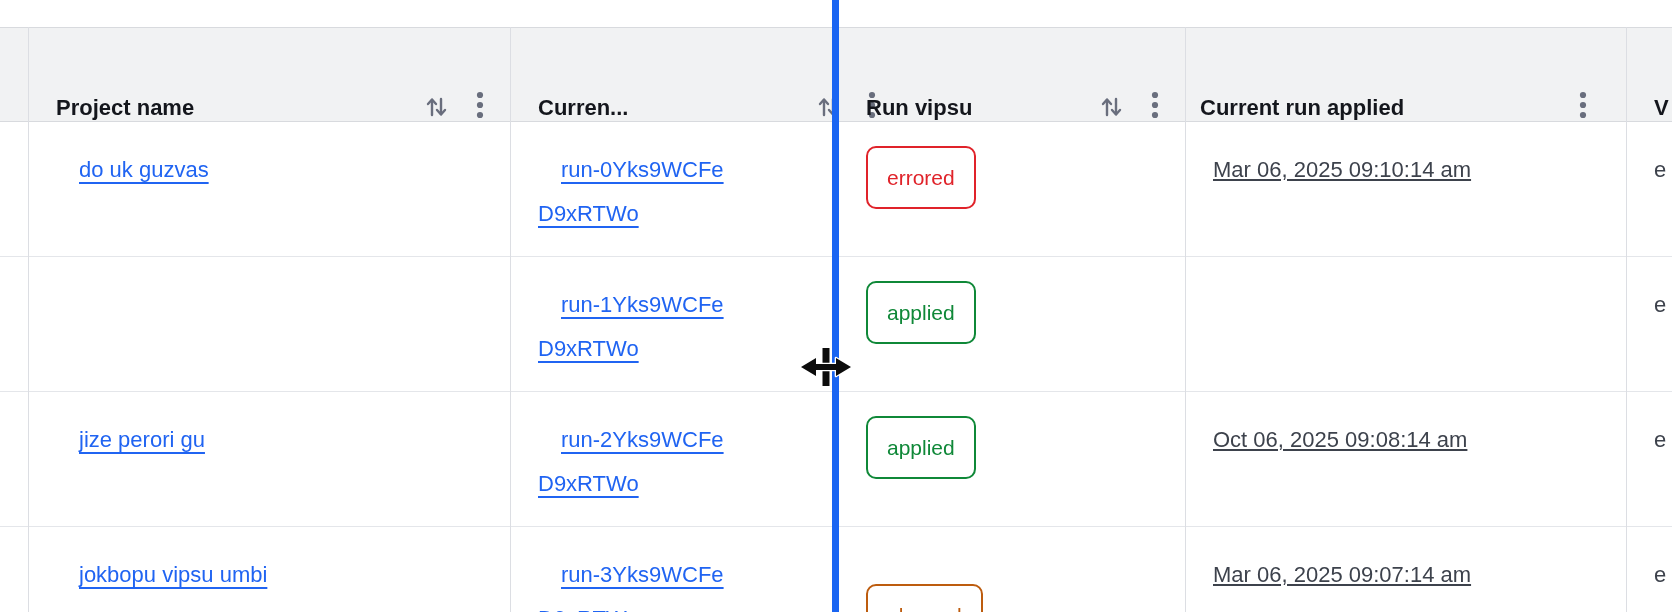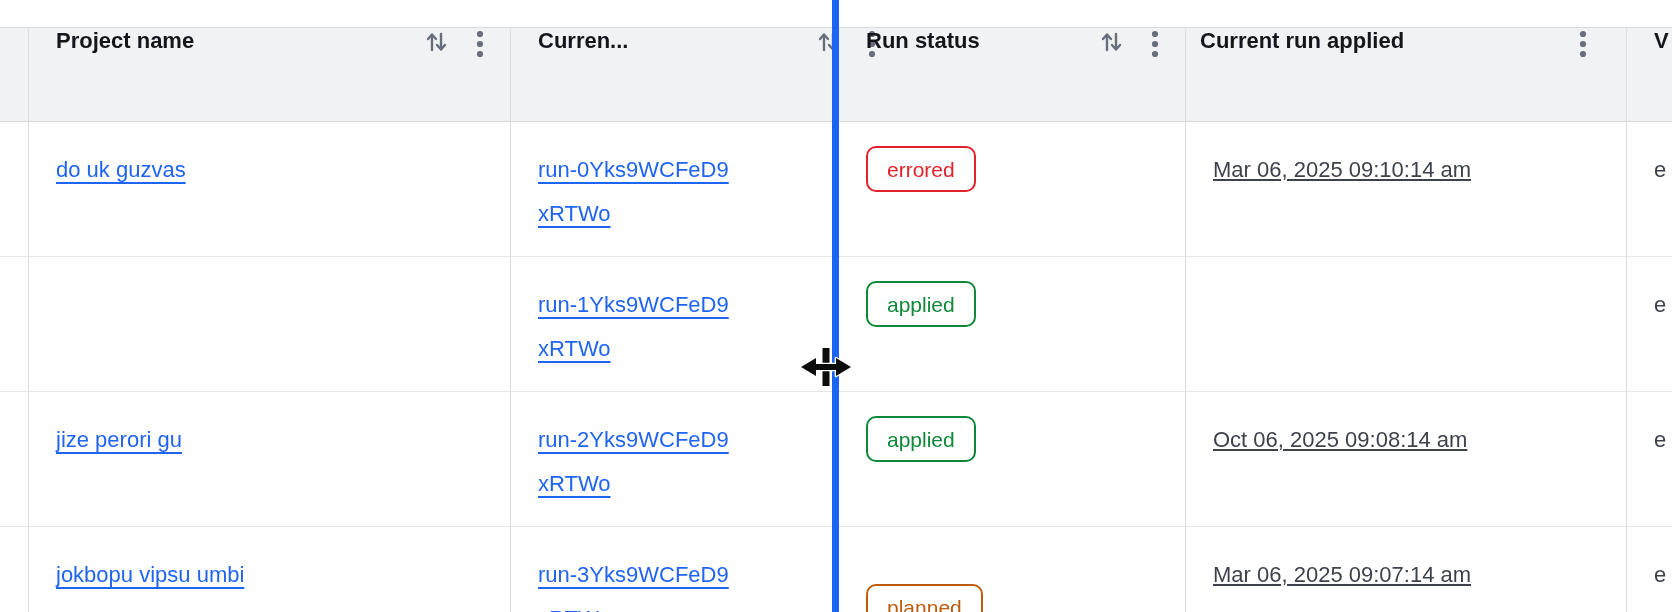--- a/index.html
+++ b/index.html
@@ -9,39 +9,39 @@
     font-family:"Liberation Sans","DejaVu Sans",sans-serif;
     -webkit-font-smoothing:antialiased;
   }
   
   .thead{position:absolute;left:0;right:0;top:28px;height:93px;background:var(--header-bg,#f1f2f3);}
   .hline{position:absolute;left:0;right:0;height:1px;background:var(--row-border,#e4e6ea);}
   .hline.table-top{top:27px;background:var(--header-border,#d8dade);}
   .hline.head-bottom{top:121px;background:var(--header-border,#d8dade);}
   .vline{position:absolute;top:27px;bottom:0;width:1px;background:var(--table-border,#dcdee3);}
   
-  .th{position:absolute;top:28px;height:93px;display:flex;align-items:flex-start;
+  .th{position:absolute;top:28px;height:93px;display:flex;align-items:flex-end;
       padding:0 26px 0 28px;box-sizing:border-box;overflow:hidden;}
   .th .label{font-size:22px;font-weight:700;color:var(--text-heading,#14161c);white-space:nowrap;}
   .th .spacer{flex:1 1 auto;}
   .icon-btn{border:none;background:transparent;padding:0;margin:0;cursor:pointer;
       display:flex;align-items:center;justify-content:center;}
   .icon-btn + .icon-btn{margin-left:26px;}
   
   .row{position:absolute;left:0;right:0;height:135px;}
   .cell{position:absolute;top:27px;font-size:22px;line-height:44px;color:var(--text-body,#3d424c);}
   .c-project{left:56px;}
   .c-run{left:538px;width:196px;word-break:break-all;}
   .c-status{left:866px;top:25px;}
   .c-applied{left:1213px;white-space:nowrap;text-decoration:underline;}
   .c-extra{left:1654px;}
   a.tlink{color:var(--link-blue,#2064f2);text-decoration:underline;text-underline-offset:5px;
-      text-decoration-thickness:2px;}
+      text-decoration-thickness:2px;margin-left:23px;}
   
-  .badge{display:inline-flex;align-items:center;box-sizing:border-box;height:46px;
+  .badge{display:inline-flex;align-items:center;box-sizing:border-box;height:63px;
       padding:4px 19px;border:2px solid;border-radius:10px;background:#fff;
       font-size:21px;line-height:1;white-space:nowrap;}
   .badge-critical{color:var(--critical,#e0232a);border-color:var(--critical,#e0232a);}
   .badge-success{color:var(--success,#0f8838);border-color:var(--success,#0f8838);}
   .badge-warning{color:var(--warning,#bd5c0e);border-color:var(--warning,#bd5c0e);margin-top:33px;}
   
   .resize-line{position:absolute;left:832px;top:0;width:7px;height:612px;
       background:var(--resize-blue,#1a65f2);z-index:50;cursor:col-resize;}
   .cursor{position:absolute;left:798px;top:346px;z-index:60;pointer-events:none;}
 </style>
@@ -97,21 +97,21 @@
     <button class="icon-btn">
       <svg width="8" height="32" viewBox="0 0 8 32" fill="#696e7d">
           <circle cx="4" cy="6" r="3.1"></circle>
           <circle cx="4" cy="16" r="3.1"></circle>
           <circle cx="4" cy="26" r="3.1"></circle>
         </svg>
     </button>
   </div>
 
   <div class="th" style="left:838px;width:347px">
-    <span class="label">Run status</span>
+    <span class="label">Run vipsu</span>
     <span class="spacer"></span>
     <button class="icon-btn">
       <svg width="26" height="28" viewBox="0 0 26 28" fill="none" stroke="#696e7d" stroke-width="2.4" stroke-linecap="round" stroke-linejoin="round">
           <path d="M8 22 V7"></path>
           <path d="M4 11 L8 6.5 L12 11"></path>
           <path d="M17 6 V21"></path>
           <path d="M13 17 L17 21.5 L21 17"></path>
         </svg>
     </button>
     <button class="icon-btn">

